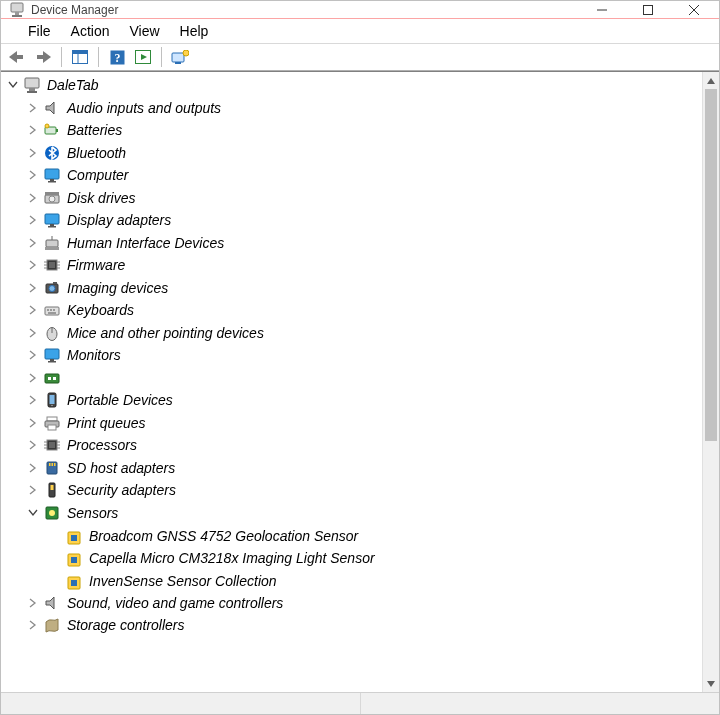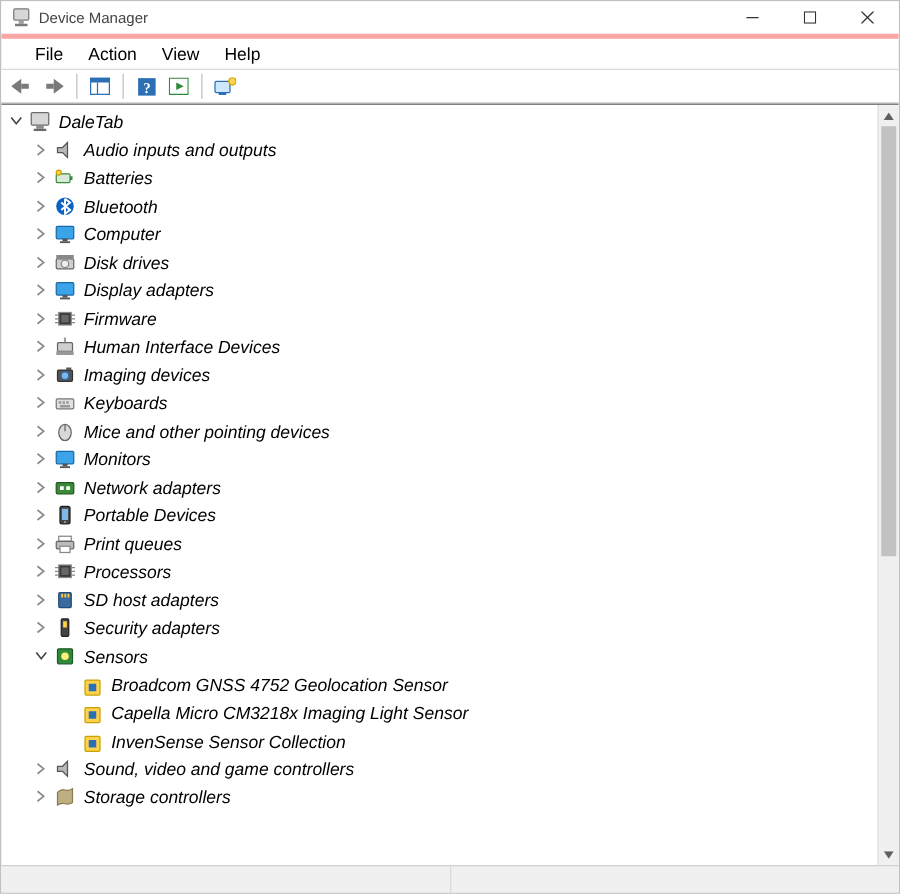--- a/index.html
+++ b/index.html
@@ -11,28 +11,28 @@
     width: 720px;
     height: 715px;
     overflow: hidden;
     border: 1px solid #c0c0c0;
     display: flex;
     flex-direction: column;
   }
 
   
   .titlebar {
-    height: 30px;
+    height: 18px;
     background: #fff;
     display: flex;
     align-items: center;
     padding: 0 2px 0 8px;
     color: #444;
     font-size: 12px;
-    border-bottom: 4px solid #fca5a5;
+    border-bottom: 1px solid #fca5a5;
   }
   .titlebar .app-icon { width: 16px; height: 16px; margin-right: 6px; display:flex;align-items:center;justify-content:center;}
   .titlebar .title { flex: 1; }
   .win-btn {
     width: 46px; height: 30px;
     display: flex; align-items: center; justify-content: center;
     color: #333;
   }
 
   
@@ -284,46 +284,46 @@
         <span class="label">Display adapters</span>
       </div>
       <div class="row indent-1">
         <span class="arrow">
           <svg width="10" height="10" viewBox="0 0 10 10">
             <use href="#ic-arrow-right"></use>
           </svg>
         </span>
         <span class="icon">
           <svg width="16" height="16" viewBox="0 0 16 16">
+            <use href="#ic-hid"></use>
+          </svg>
+        </span>
+        <span class="label">Human Interface Devices</span>
+      </div>
+      <div class="row indent-1">
+        <span class="arrow">
+          <svg width="10" height="10" viewBox="0 0 10 10">
+            <use href="#ic-arrow-right"></use>
+          </svg>
+        </span>
+        <span class="icon">
+          <svg width="16" height="16" viewBox="0 0 16 16">
             <use href="#ic-chip"></use>
           </svg>
         </span>
         <span class="label">Firmware</span>
       </div>
       <div class="row indent-1">
         <span class="arrow">
           <svg width="10" height="10" viewBox="0 0 10 10">
             <use href="#ic-arrow-right"></use>
           </svg>
         </span>
         <span class="icon">
           <svg width="16" height="16" viewBox="0 0 16 16">
-            <use href="#ic-hid"></use>
-          </svg>
-        </span>
-        <span class="label">Human Interface Devices</span>
-      </div>
-      <div class="row indent-1">
-        <span class="arrow">
-          <svg width="10" height="10" viewBox="0 0 10 10">
-            <use href="#ic-arrow-right"></use>
-          </svg>
-        </span>
-        <span class="icon">
-          <svg width="16" height="16" viewBox="0 0 16 16">
             <use href="#ic-camera"></use>
           </svg>
         </span>
         <span class="label">Imaging devices</span>
       </div>
       <div class="row indent-1">
         <span class="arrow">
           <svg width="10" height="10" viewBox="0 0 10 10">
             <use href="#ic-arrow-right"></use>
           </svg>
@@ -365,21 +365,20 @@
         <span class="arrow">
           <svg width="10" height="10" viewBox="0 0 10 10">
             <use href="#ic-arrow-right"></use>
           </svg>
         </span>
         <span class="icon">
           <svg width="16" height="16" viewBox="0 0 16 16">
             <use href="#ic-nic"></use>
           </svg>
         </span>
-        <span class="label">Network adapters</span>
       </div>
       <div class="row indent-1">
         <span class="arrow">
           <svg width="10" height="10" viewBox="0 0 10 10">
             <use href="#ic-arrow-right"></use>
           </svg>
         </span>
         <span class="icon">
           <svg width="16" height="16" viewBox="0 0 16 16">
             <use href="#ic-portable"></use>

